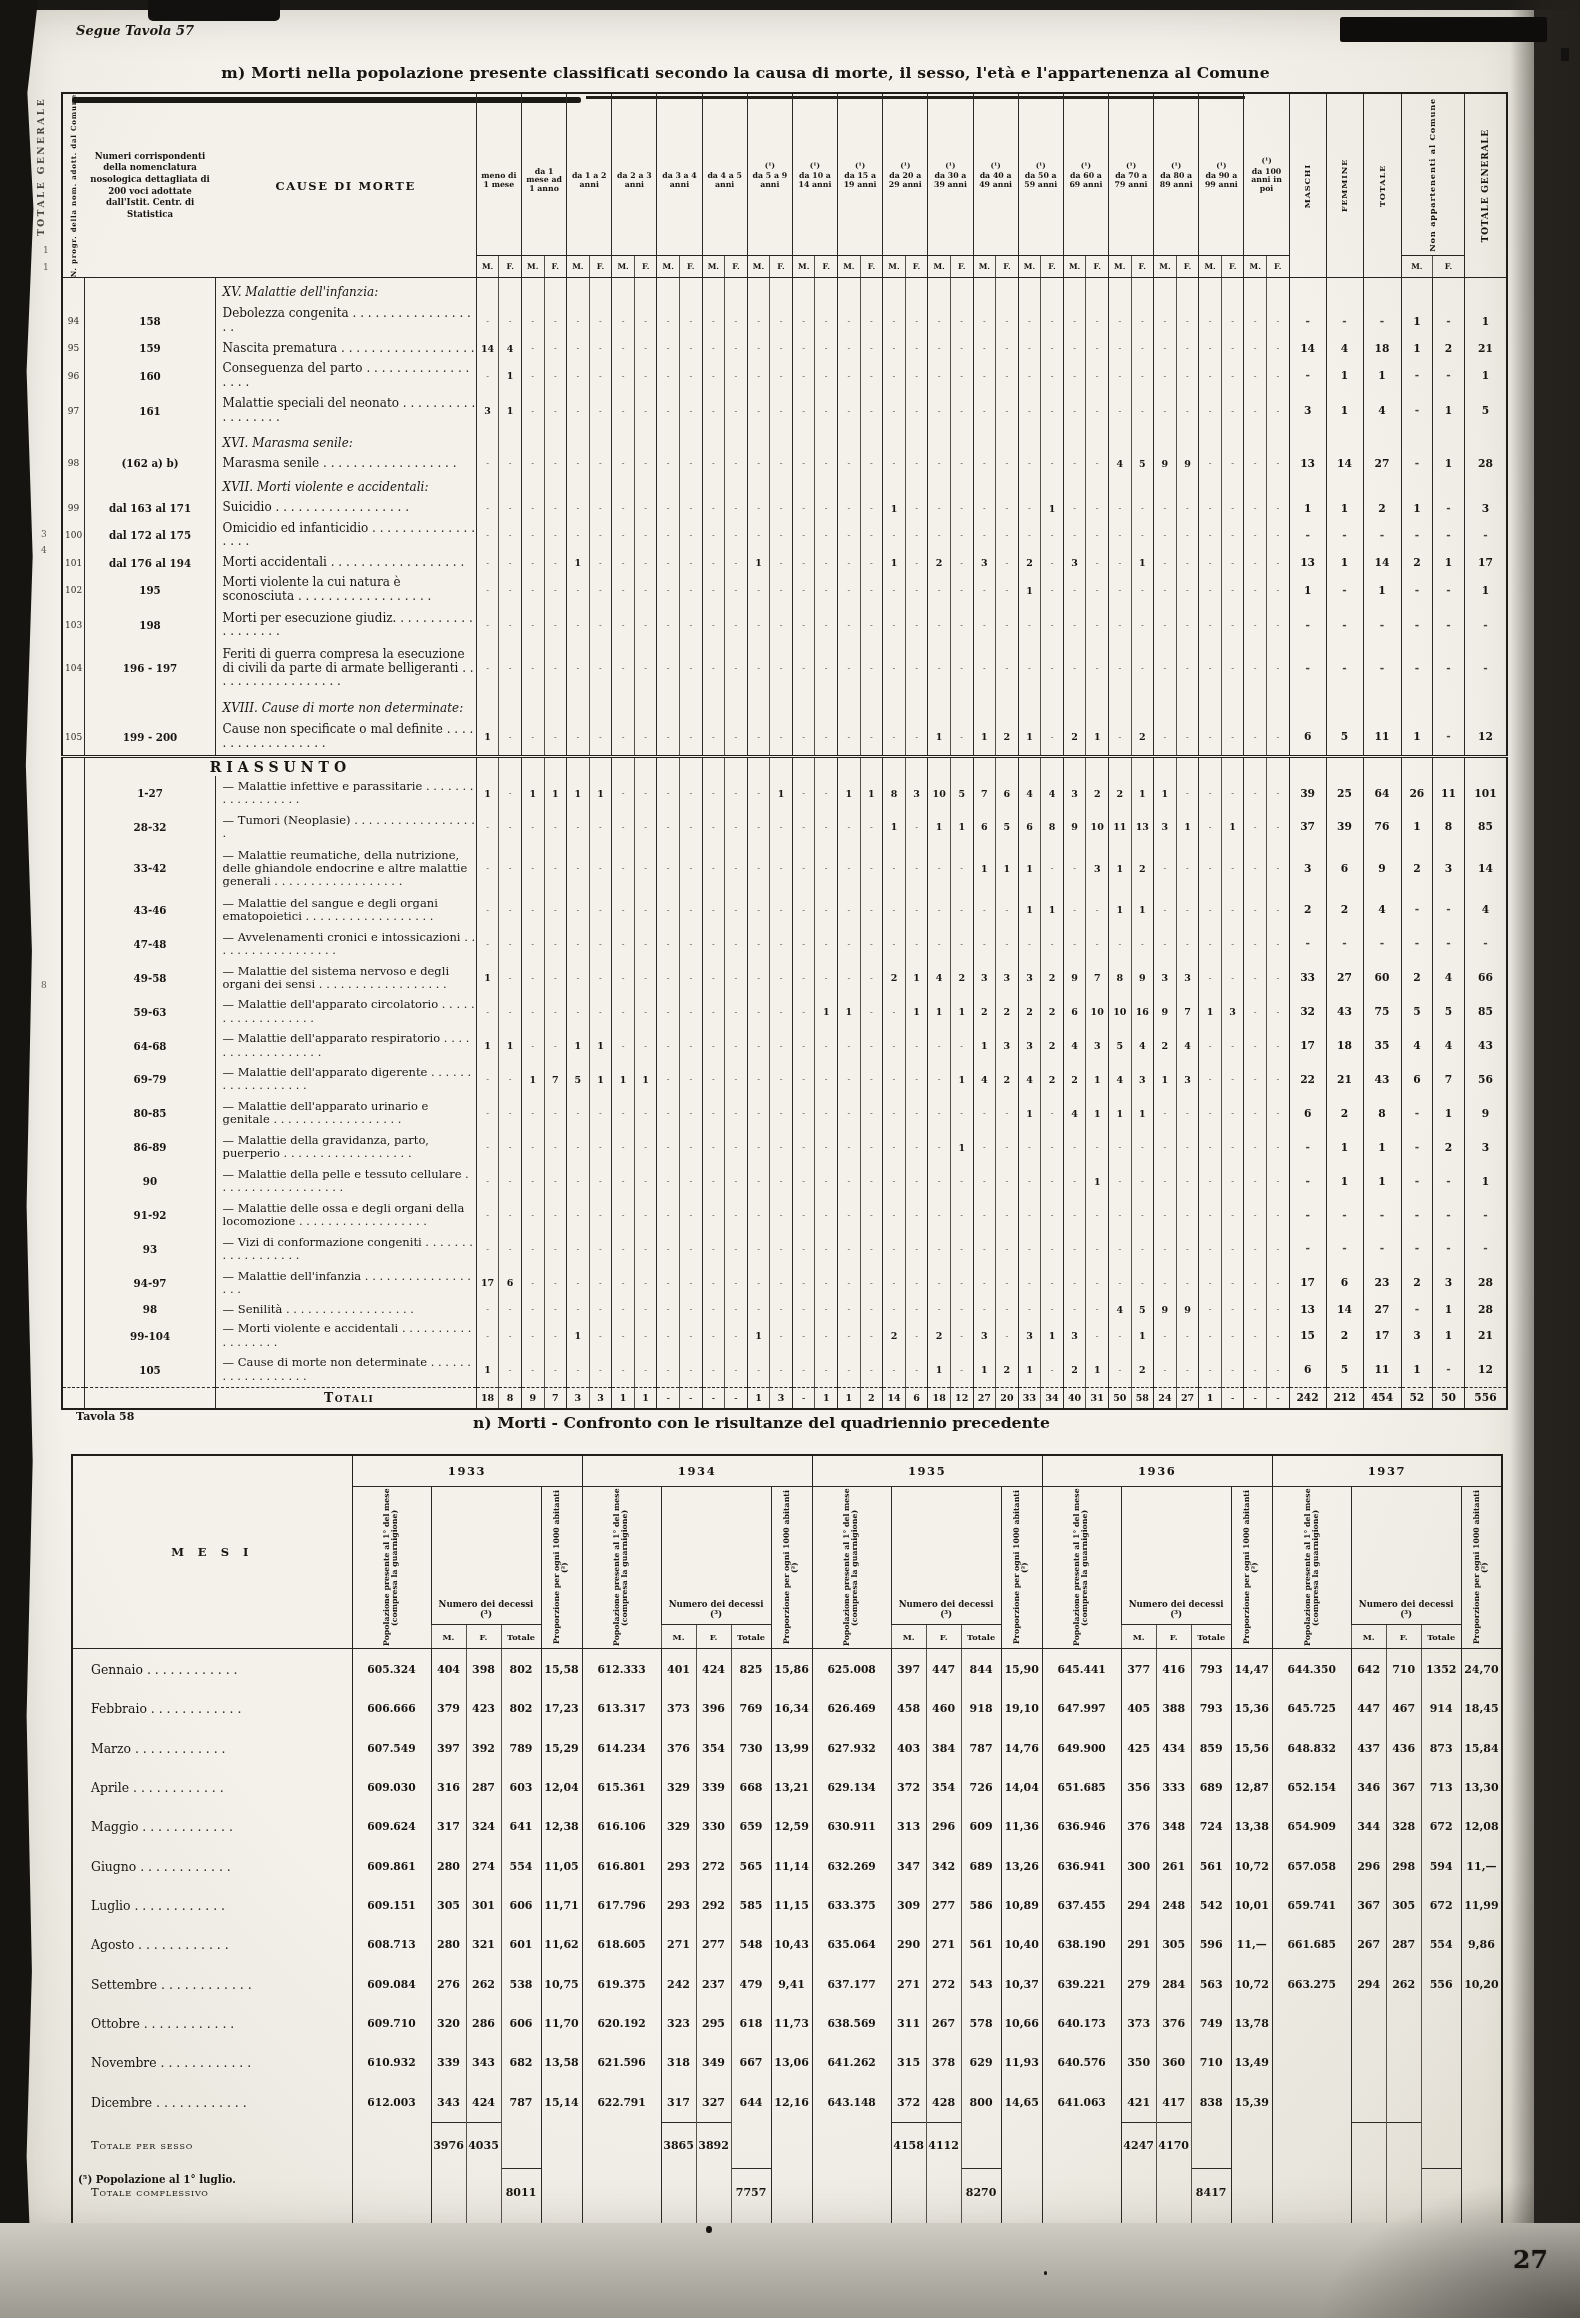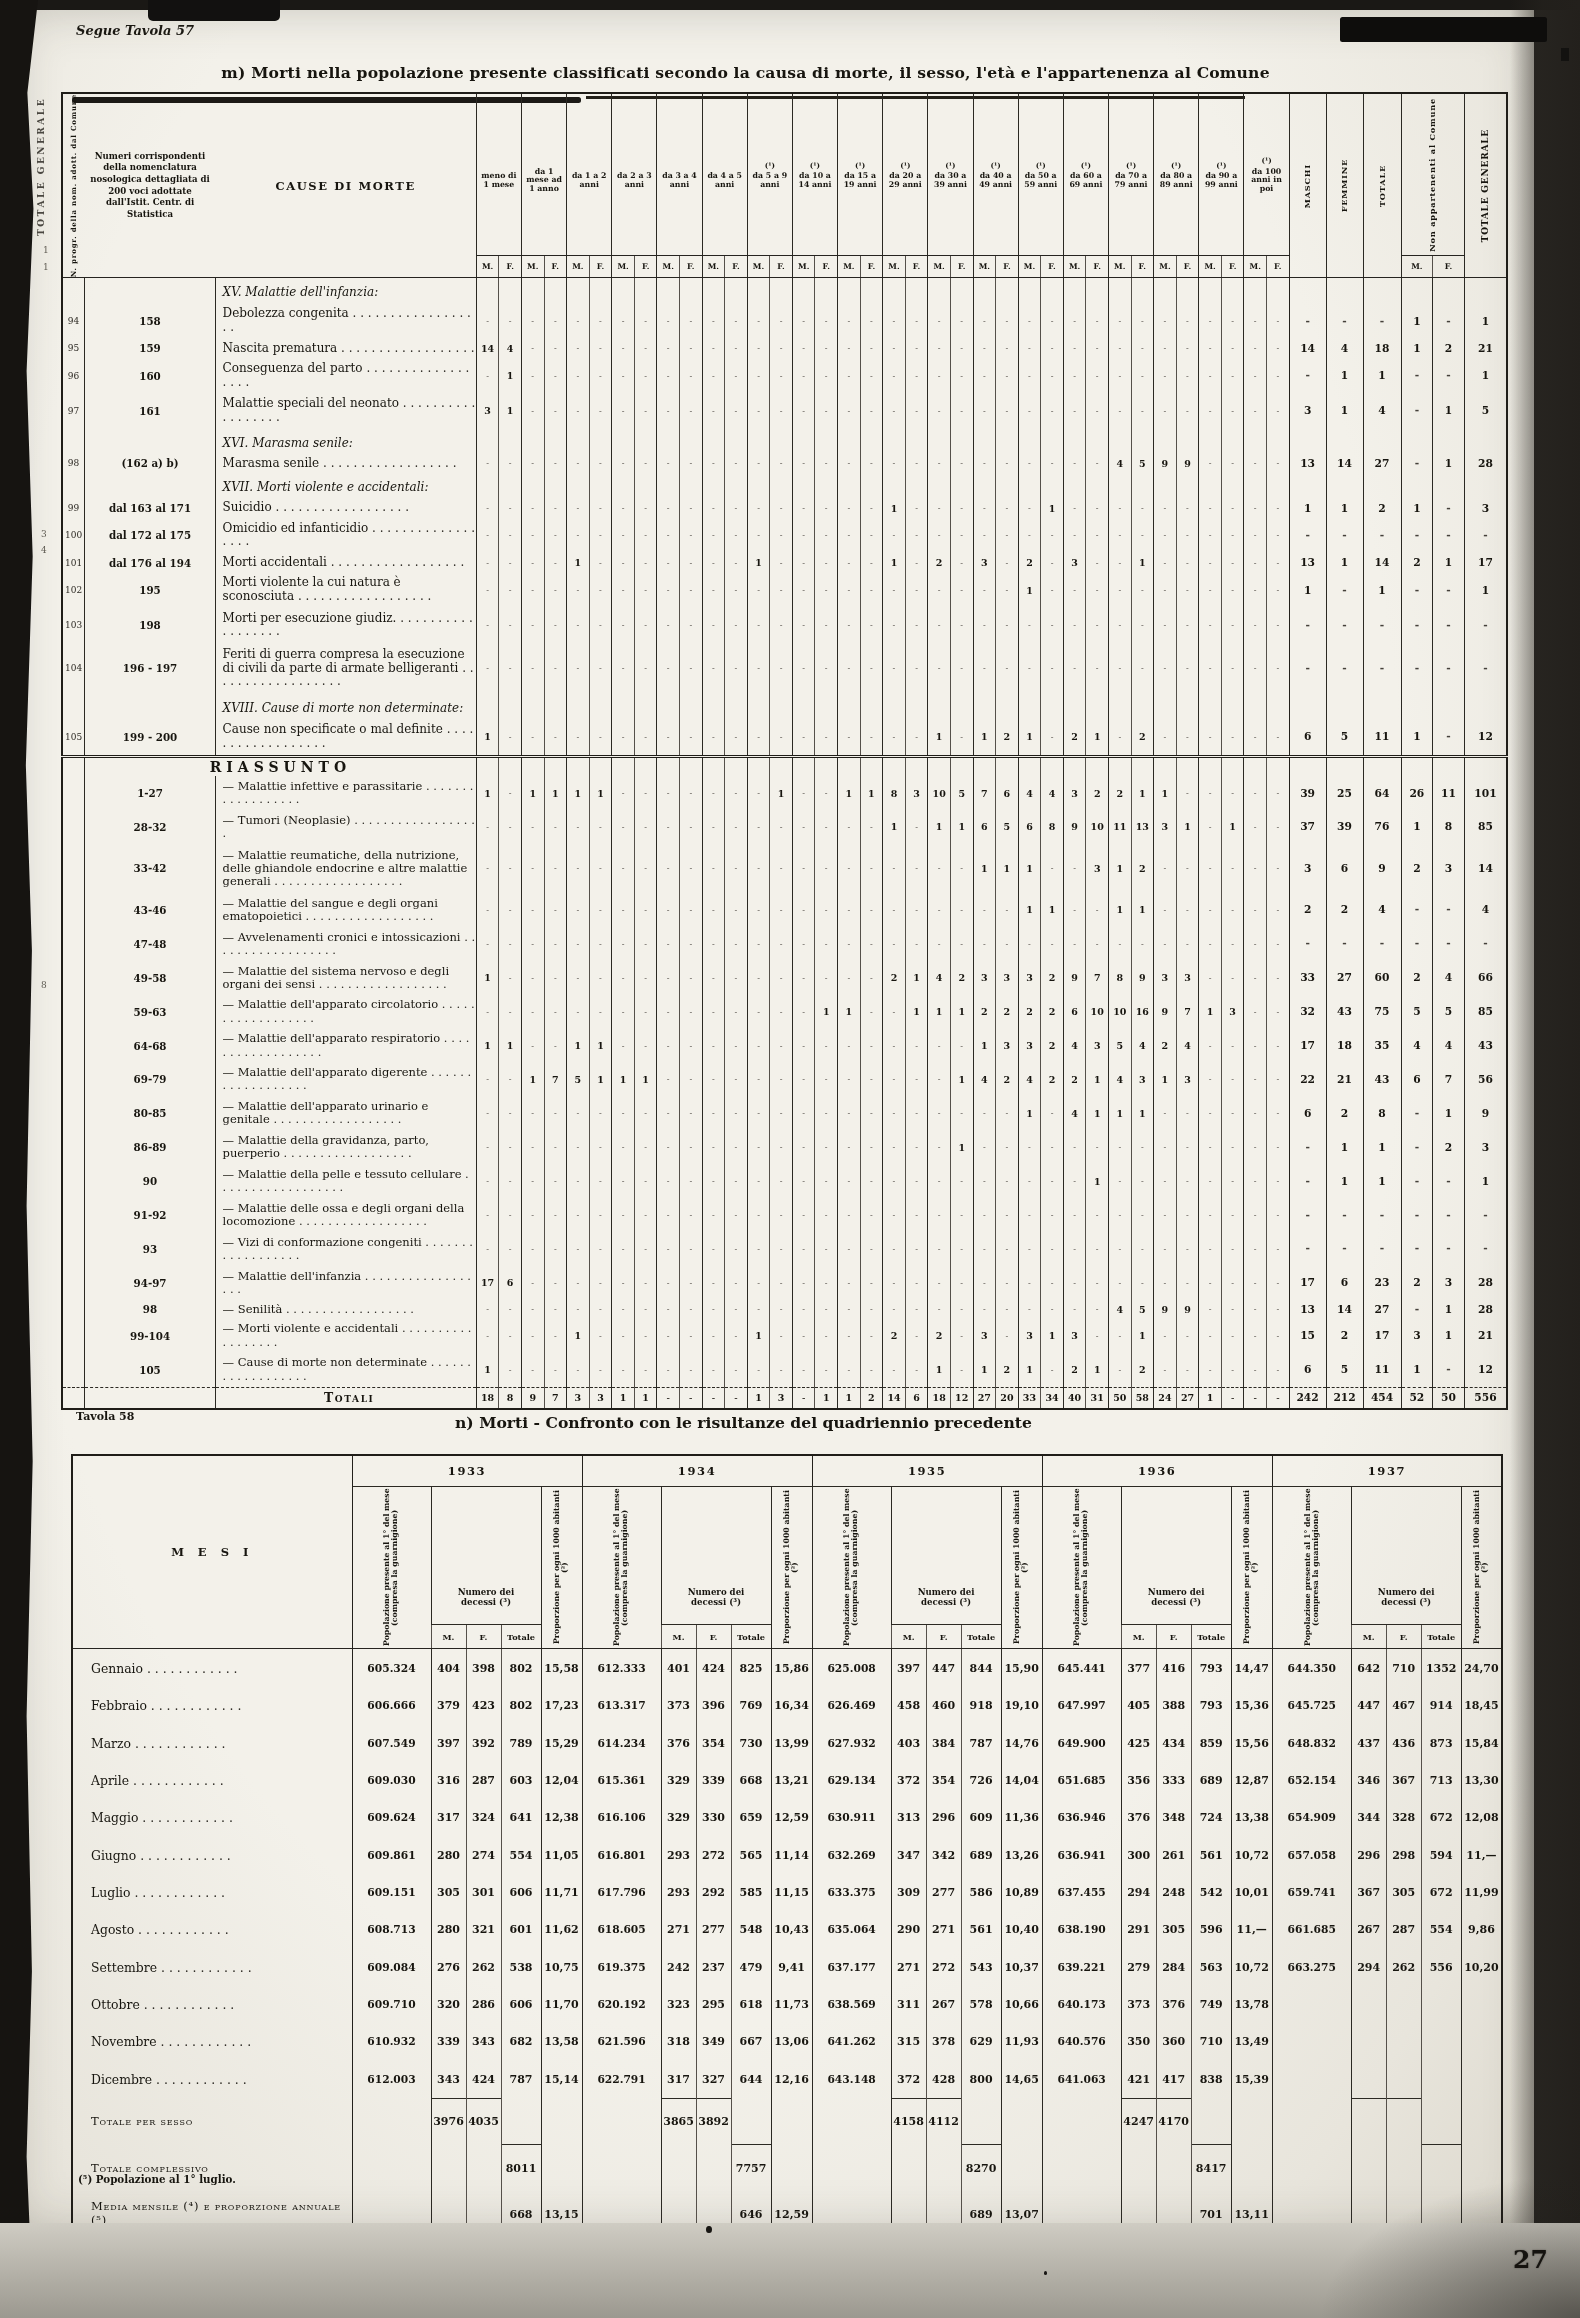--- a/index.html
+++ b/index.html
@@ -24,21 +24,21 @@
   .speck{position:absolute;width:5.8px;height:7.4px;background:#181613;border-radius:50%;}
   .page-num{position:absolute;left:1513px;top:2245px;font-size:25px;font-weight:bold;color:#15130f;
             text-shadow:0 0 1.6px rgba(20,18,14,.5);}
   .left-vert-text{position:absolute;left:36px;top:97px;writing-mode:vertical-rl;transform:rotate(180deg);
                   font-size:9px;font-weight:bold;letter-spacing:2.5px;color:#2e2b25;opacity:.85;}
   .margin-mark{position:absolute;font-size:9px;color:#3a362e;opacity:.8;}
   .hdr-left{position:absolute;left:76px;top:23px;font-size:13px;font-weight:bold;font-style:italic;color:#1a1812;}
   .hdr-rule1{position:absolute;left:72px;top:97px;width:509px;height:5.8px;background:#1c1a16;border-radius:2.5px;filter:blur(0.3px);}
   .hdr-rule2{position:absolute;left:586px;top:96px;width:659px;height:3.3px;background:#232019;}
   .title-m{position:absolute;left:62px;top:63px;width:1367px;text-align:center;font-size:15.6px;font-weight:bold;letter-spacing:0.2px;}
-  .title-n{position:absolute;left:60px;top:1413px;width:1367px;text-align:center;font-size:15.6px;font-weight:bold;}
+  .title-n{position:absolute;left:78px;top:1413px;width:1367px;text-align:center;font-size:15.6px;font-weight:bold;}
   .tav58{position:absolute;left:76px;top:1410px;font-size:11px;font-weight:bold;}
   
   .tm-wrap{position:absolute;left:61px;top:92px;width:1447px;height:1311px;}
   .tn-wrap{position:absolute;left:71px;top:1454px;width:1426px;height:702px;}
   table{border-collapse:collapse;width:100%;height:100%;table-layout:fixed;}
   table{border:2.1px solid #1f1d18;}
   th,td{padding:0;margin:0;overflow:hidden;white-space:normal;}
   thead th{border-bottom:1.3px solid #262420;font-weight:bold;vertical-align:middle;}
   .vert{writing-mode:vertical-rl;transform:rotate(180deg);margin:0 auto;line-height:1.05;}
   
@@ -75,21 +75,21 @@
   .tm th.rot{border-left:1px solid #2b2923;}
   .tm th.rot .vert{font-size:8.2px;letter-spacing:0.8px;}
   .tm th.tg .vert{font-size:9px;}
   
   .tn col.c-mesi{width:280px}
   .tn col.c-pop{width:79px}.tn col.c-m,.tn col.c-f{width:35px}.tn col.c-tot{width:40px}.tn col.c-prop{width:41px}
   .tn th.year{font-size:11.5px;letter-spacing:1.6px;border-left:1.6px solid #23211c;border-bottom:0.8px solid #2b2923;height:30px;}
   .tn th.mesi{font-size:11.5px;letter-spacing:5px;border-right:1.6px solid #23211c;}
   .tn th.sub{font-size:7.8px;line-height:1.12;}
   .tn th.popth,.tn th.propth{border-left:1px solid #2b2923;}
-  .tn th.numth{border-left:1px solid #2b2923;border-bottom:0.8px solid #2b2923;font-size:8.6px;padding:17px;}
+  .tn th.numth{border-left:1px solid #2b2923;border-bottom:0.8px solid #2b2923;font-size:8.6px;padding:5px;}
   .tn th.mft{font-size:8.2px;height:23px;border-left:0.8px solid #55504a;border-top:none;}
   .tn td{font-size:11px;text-align:center;vertical-align:middle;font-weight:bold;}
   .tn td.ml{text-align:left;font-size:12.4px;font-weight:normal;padding-left:18px;border-right:1.6px solid #23211c;}
   .tn td.ml .dots::after{content:" . . . . . . . . . . . .";color:#2e2b25;}
   .tn td.pop{border-left:1px solid #2b2923;font-size:10.7px;}
   .tn td.cm{border-left:1px solid #2b2923;}
   .tn td.cf{border-left:0.8px solid #55504a;}
   .tn td.ct{border-left:0.8px solid #55504a;}
   .tn td.cp{border-left:1px solid #2b2923;}
   .tn tr.trow td{height:46px;}

